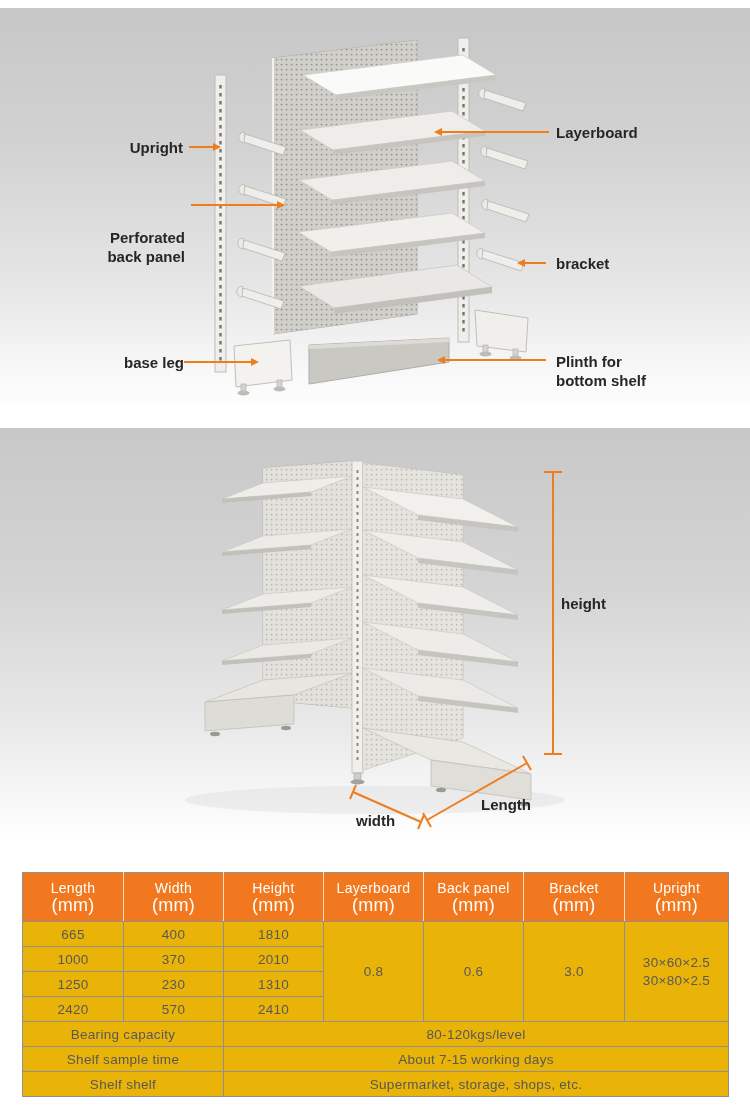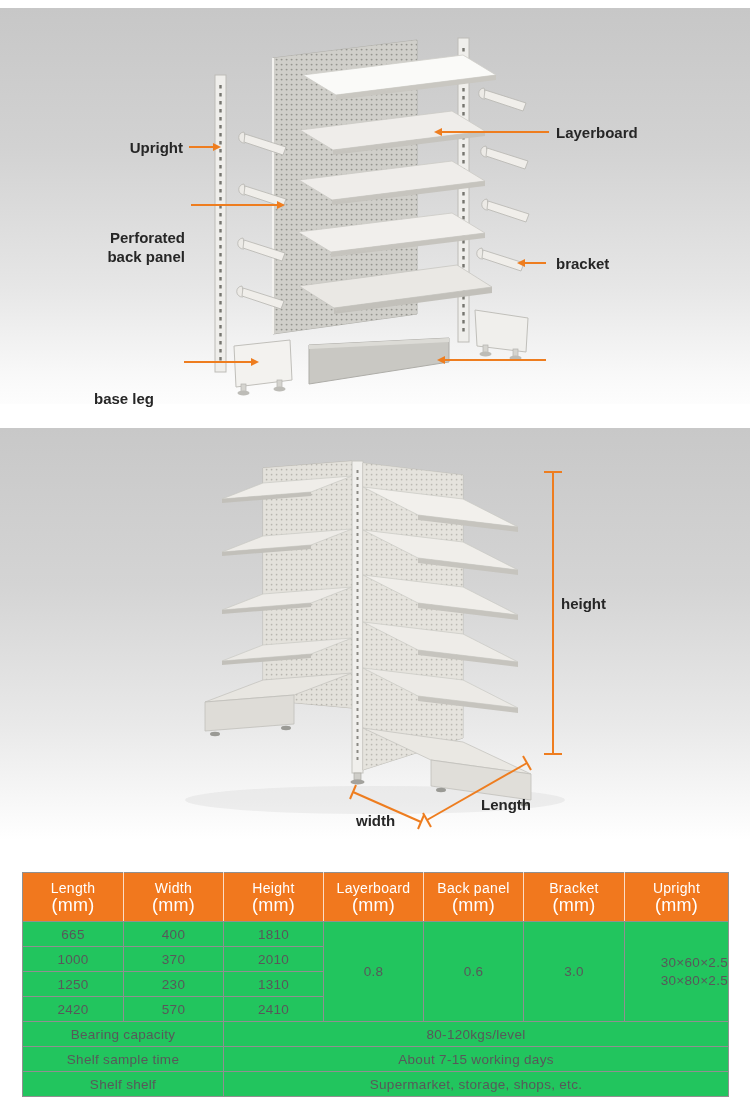--- a/index.html
+++ b/index.html
@@ -27,22 +27,22 @@
   table.spec td, table.spec th{
     border:1px solid #909090;text-align:center;vertical-align:middle;
     font-weight:normal;padding:0;letter-spacing:0.3px;
   }
   table.spec thead th{
     background:#f1781e;color:#ffffff;height:48px;font-size:14px;line-height:17px;
     border:1px solid #909090;border-right:1px solid rgba(255,255,255,0.75);
   }
   table.spec thead th:last-child{border-right:1px solid #909090;}
   table.spec thead .unit{display:block;font-size:18px;}
-  table.spec tbody td{height:24px;font-size:13.5px;background:#22c55e;}
-  table.spec td.two-line{line-height:18px;text-align:right;}
+  table.spec tbody td{height:24px;font-size:13.5px;background:#eab308;}
+  table.spec td.two-line{line-height:18px;}
   table.spec td.two-line span{display:block;}
 </style>
 </head>
 <body>
 
 <div class="section" id="section-exploded">
   <svg class="illu" width="750" height="396" viewBox="0 0 750 396">
     <defs>
       <pattern id="pegA" width="5" height="5" patternUnits="userSpaceOnUse">
         <rect width="5" height="5" fill="#d0cfca"></rect>
@@ -140,28 +140,32 @@
     </g>
   </svg>
 
   <div class="diagram-label align-right" style="right:567px;top:130px;">
     <span>Upright</span>
   </div>
   <div class="diagram-label align-right" style="right:565px;top:188px;margin-top:32px;">
     <span>Perforated</span><br>
     <span>back panel</span>
   </div>
-  <div class="diagram-label align-right" style="right:596px;top:345px;margin-top:36px;">
+  <div class="diagram-label align-right" style="right:566px;top:345px;">
     <span>base leg</span>
   </div>
   <div class="diagram-label" style="left:556px;top:115px;">
     <span>Layerboard</span>
   </div>
   <div class="diagram-label" style="left:556px;top:246px;">
     <span>bracket</span>
+  </div>
+  <div class="diagram-label" style="left:556px;top:344px;">
+    <span>Plinth for</span><br>
+    <span>bottom shelf</span>
   </div>
 </div>
 
 <div class="section" id="section-assembled">
   <svg class="illu" width="750" height="412" viewBox="0 0 750 412">
     <defs>
       <pattern id="pegB" width="5" height="5" patternUnits="userSpaceOnUse">
         <rect width="5" height="5" fill="#e4e2dc"></rect>
         <circle cx="1.6" cy="1.6" r="0.85" fill="#b0aea7"></circle>
       </pattern>

